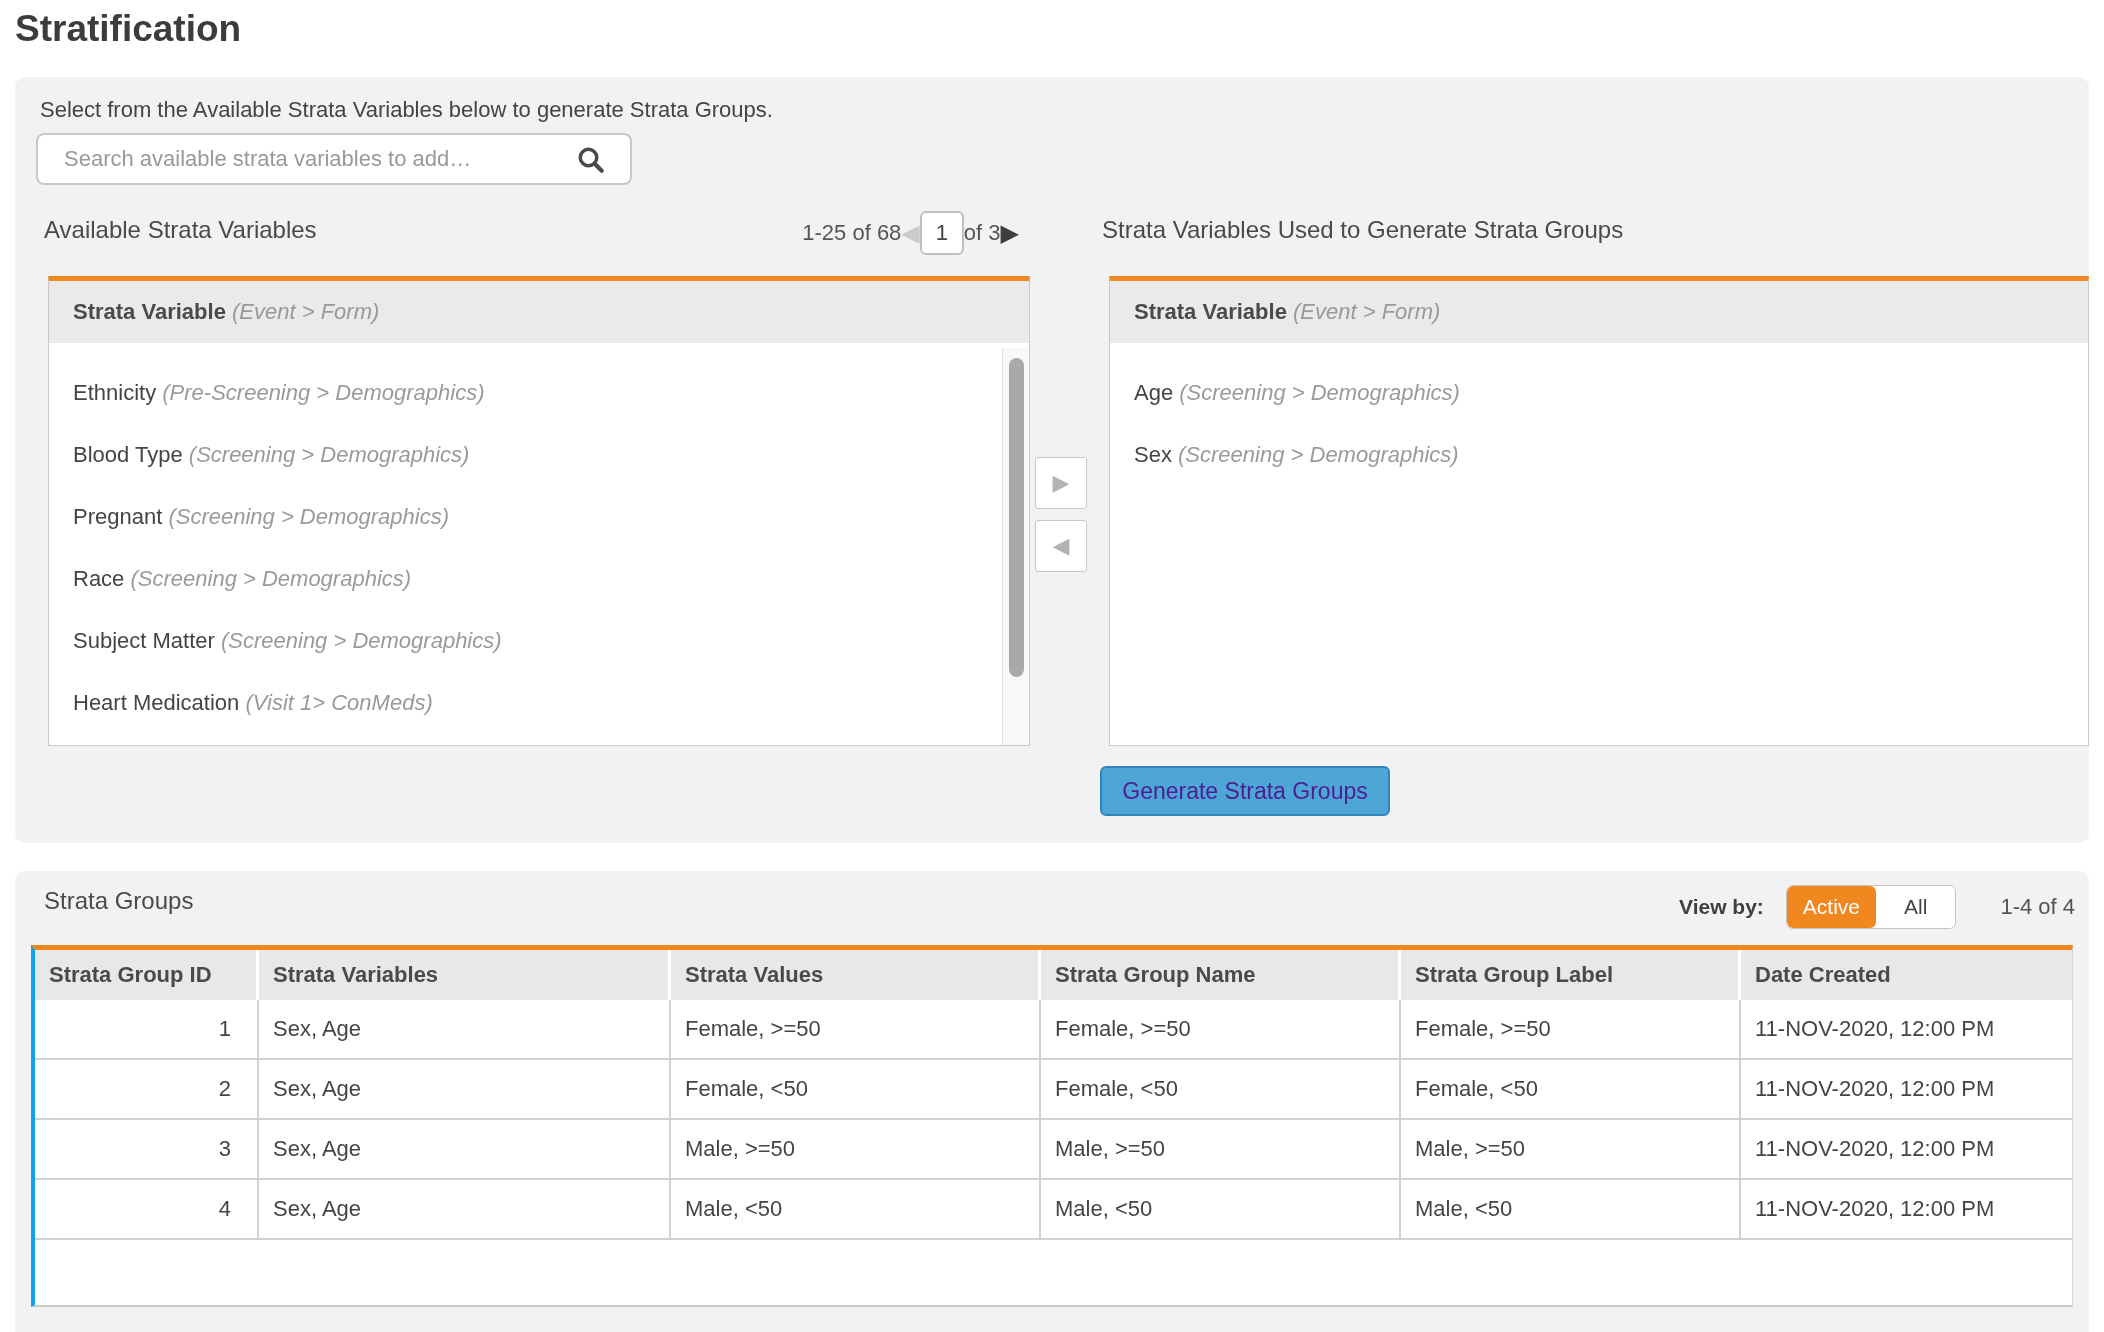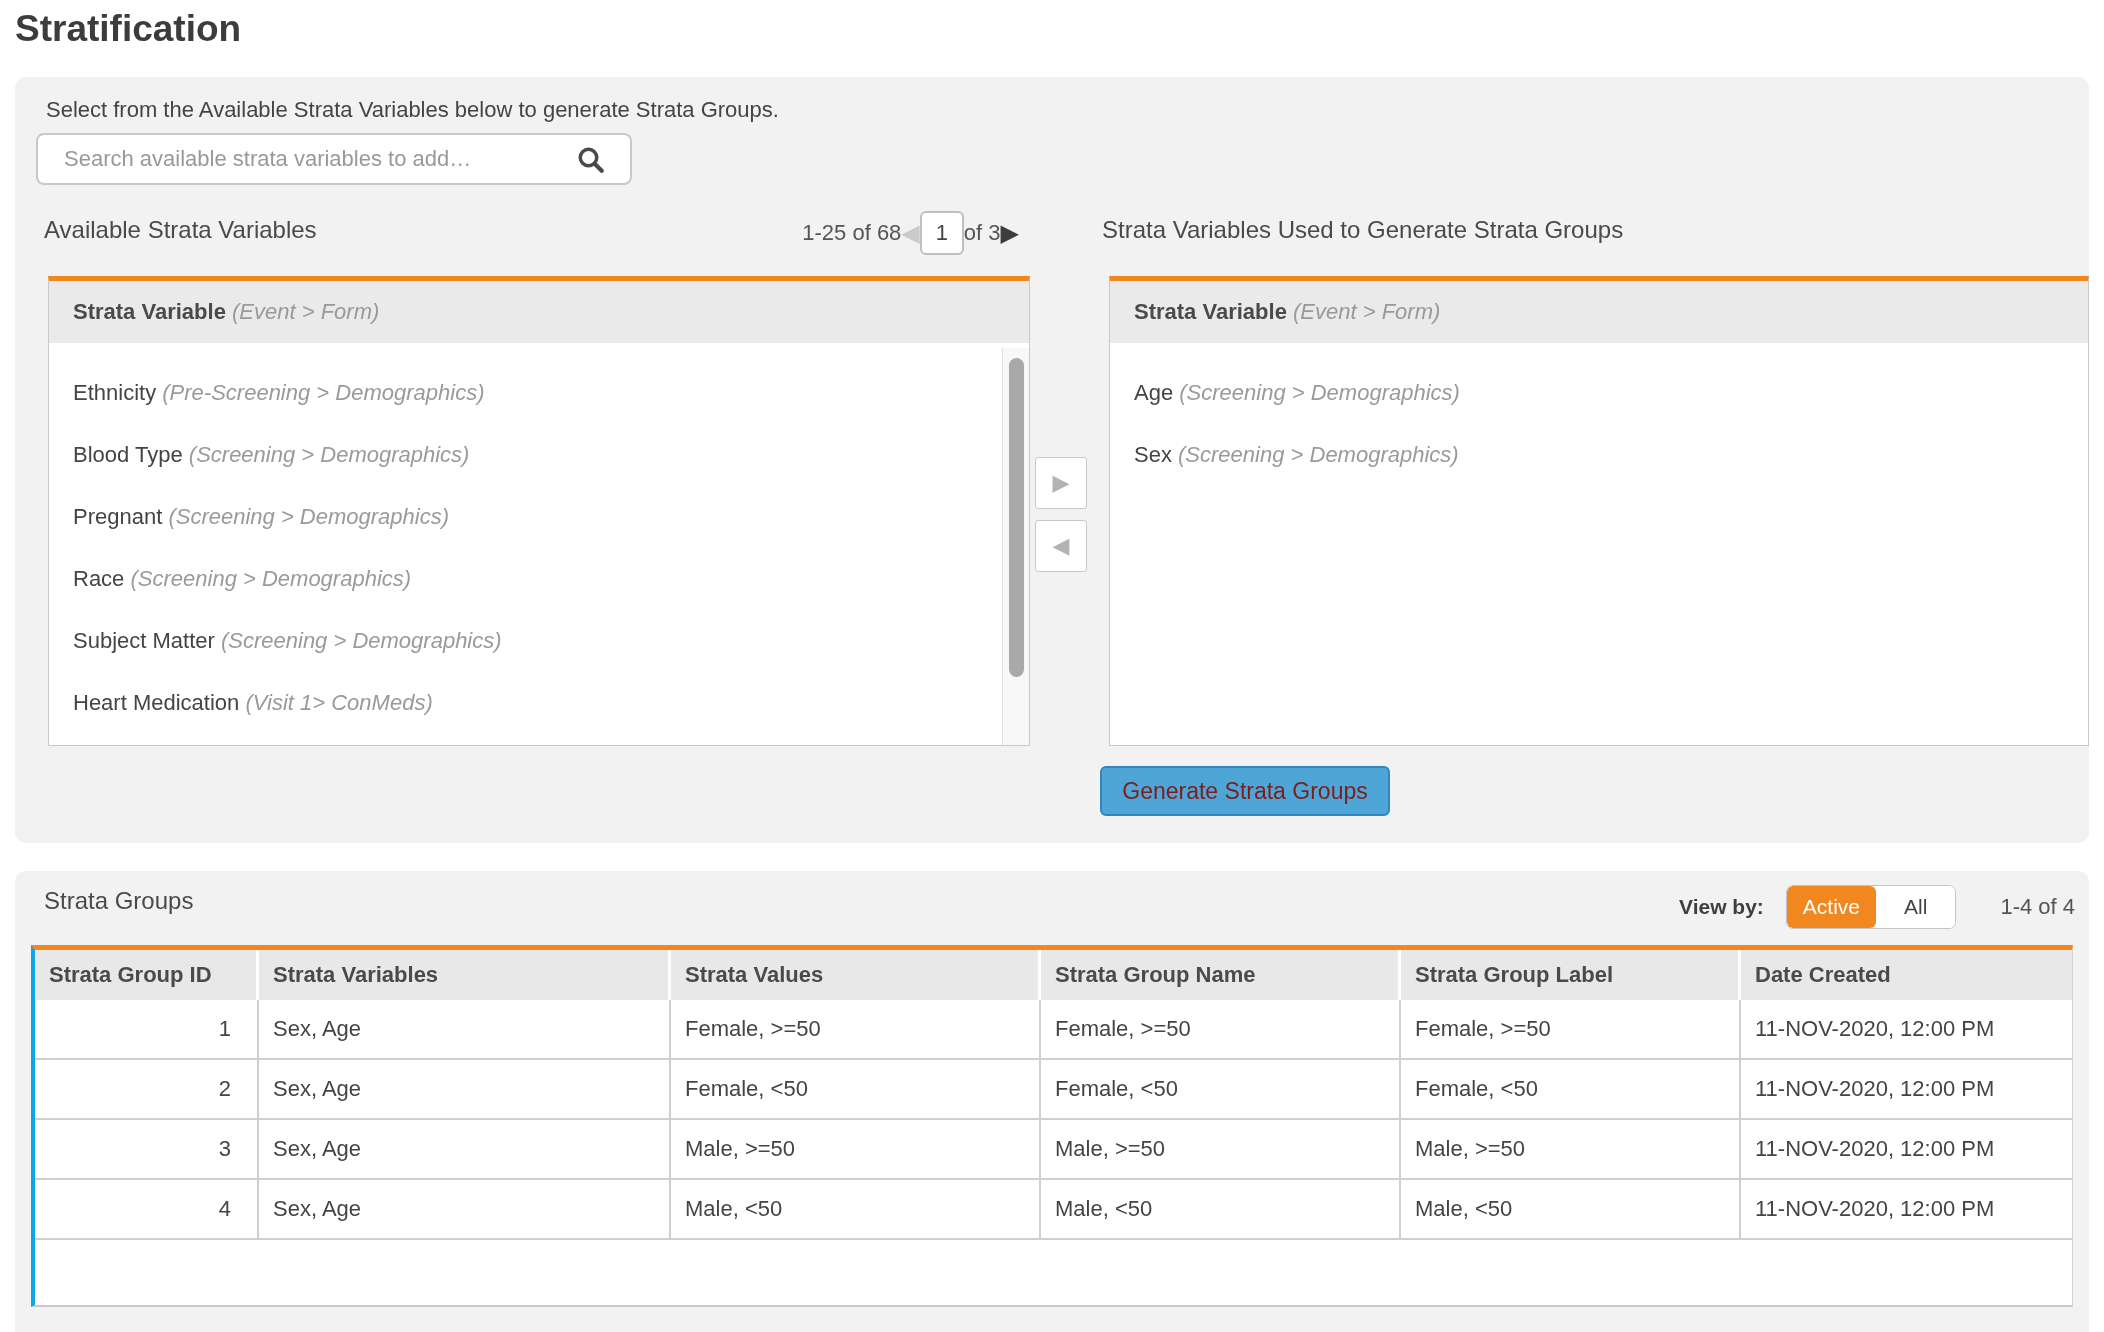--- a/index.html
+++ b/index.html
@@ -6,21 +6,21 @@
   .screen{
     position:relative;width:2104px;height:1332px;overflow:hidden;
     background:#ffffff;font-family:"Liberation Sans","DejaVu Sans",sans-serif;
     color:#444;
   }
   .page-title{position:absolute;left:15px;top:8px;font-size:37px;font-weight:bold;color:#3c3c3c;}
 
   
   .panel{position:absolute;background:#f2f2f2;border-radius:10px;}
   .panel-1{left:15px;top:77px;width:2074px;height:766px;}
-  .instruction{position:absolute;left:31px;top:20px;font-size:22px;color:#444;}
+  .instruction{position:absolute;left:25px;top:20px;font-size:22px;color:#444;}
 
   .search-box{position:absolute;left:21px;top:56px;width:596px;height:52px;background:#fff;
     border:2px solid #c8c8c8;border-radius:8px;box-sizing:border-box;}
   .search-box input{position:absolute;left:8px;top:0;width:100%;height:100%;border:none;outline:none;
     background:transparent;padding:0 79px 0 18px;font-size:22px;color:#b91c1c;box-sizing:border-box;
     font-family:inherit;}
   .search-box input::placeholder{color:#999;}
   .search-icon{position:absolute;right:24px;top:10px;width:30px;height:30px;}
 
   .section-heading{position:absolute;top:138px;font-size:24px;color:#4a4a4a;line-height:30px;}
@@ -54,21 +54,21 @@
     border-left:1px solid #ddd;box-sizing:border-box;}
   .scrollbar-thumb{position:absolute;left:6px;top:10px;width:15px;height:319px;background:#a9a9a9;border-radius:8px;}
 
   .transfer-btn{position:absolute;left:1020px;width:52px;height:52px;background:#fff;
     border:1px solid #c8c8c8;border-radius:3px;display:flex;align-items:center;justify-content:center;
     font-size:22px;color:#b3b3b3;cursor:pointer;padding:0;font-family:inherit;}
   .btn-move-right{top:380px;}
   .btn-move-left{top:443px;}
 
   .generate-btn{position:absolute;left:1085px;top:689px;width:290px;height:50px;
-    background:#4da6d6;border:2px solid #3186bd;border-radius:6px;color:#7f1d1d;font-size:23px;
+    background:#4da6d6;border:2px solid #3186bd;border-radius:6px;color:#4c1d95;font-size:23px;
     display:flex;align-items:center;justify-content:center;cursor:pointer;box-sizing:border-box;font-family:inherit;}
 
   
   .panel-2{left:15px;top:871px;width:2074px;height:470px;}
   .groups-heading{position:absolute;left:29px;top:15px;font-size:24px;color:#4a4a4a;line-height:30px;}
   .viewby-row{position:absolute;right:14px;top:14px;height:44px;display:flex;align-items:center;}
   .viewby-label{font-size:21px;font-weight:bold;color:#3f3f3f;margin-right:22px;margin-left:36px;}
   .toggle-group{display:flex;height:44px;border:1px solid #c4c4c4;border-radius:7px;background:#fff;
     overflow:hidden;box-sizing:border-box;}
   .toggle-btn{display:flex;align-items:center;justify-content:center;font-size:21px;cursor:pointer;

